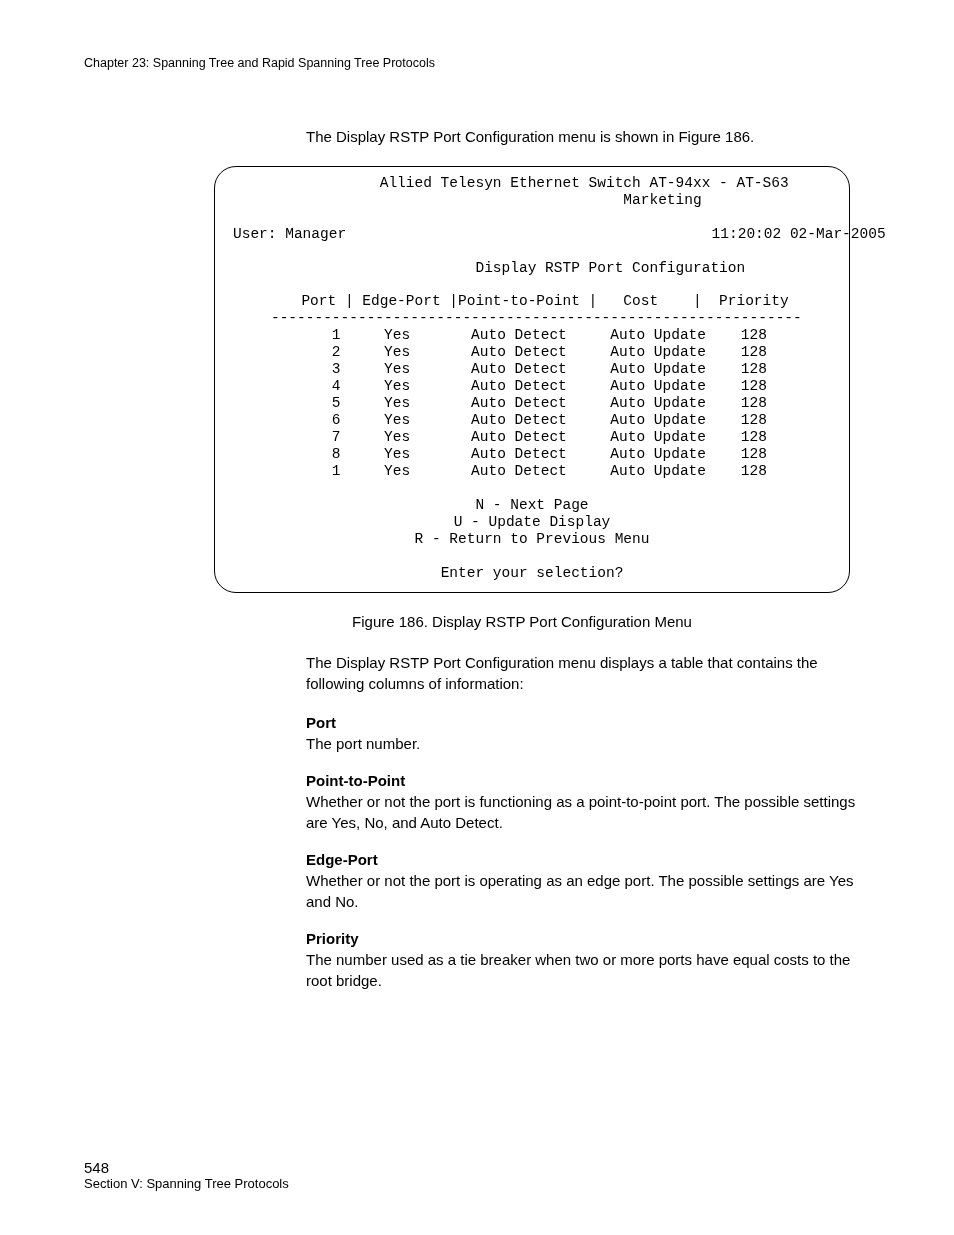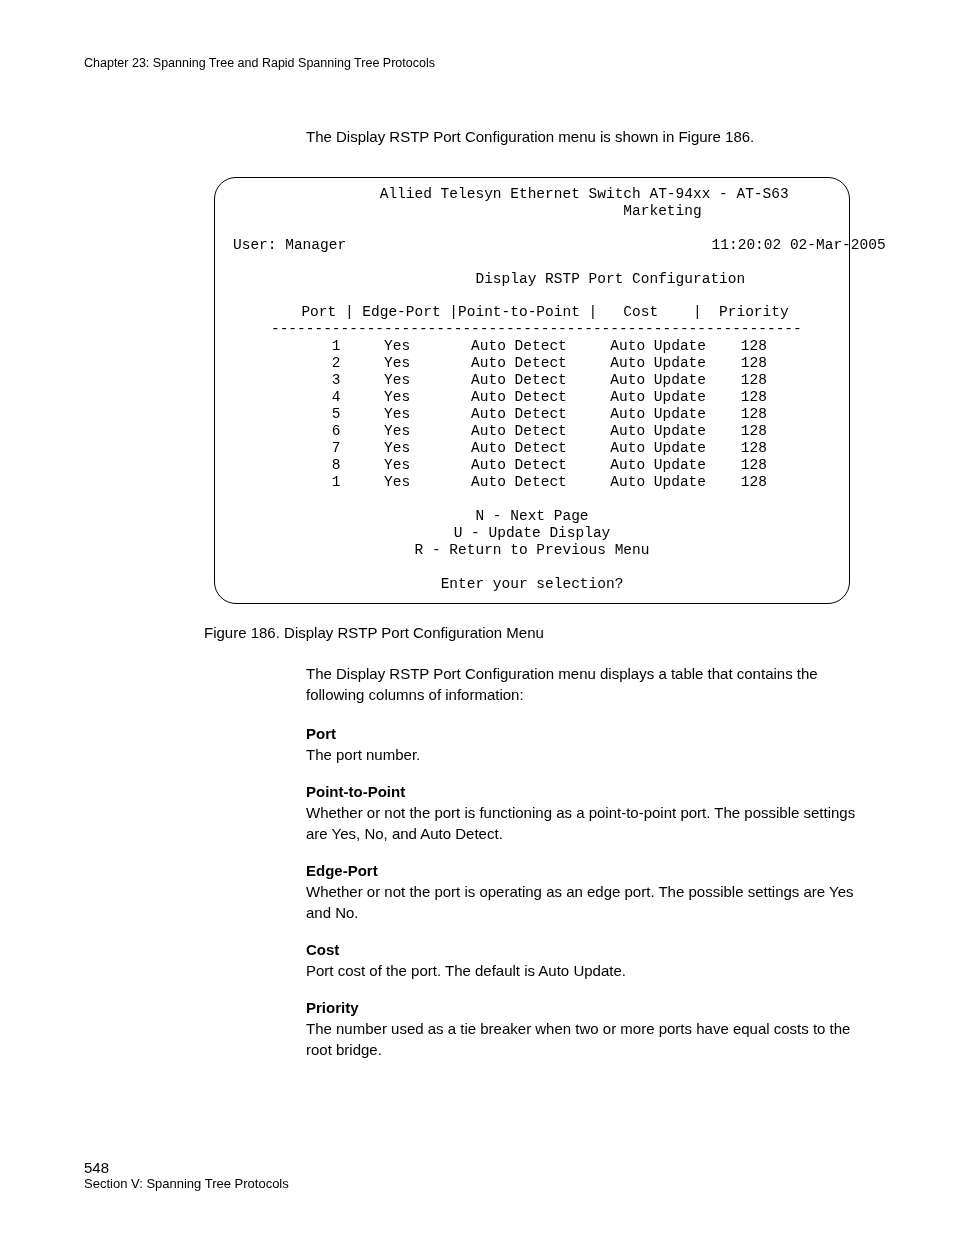--- a/index.html
+++ b/index.html
@@ -16,38 +16,39 @@
       position: relative;
       box-sizing: border-box;
       padding: 56px 36px 0 84px;
     }
     .page-header {
       font-size: 12.5px;
       margin-bottom: 56px;
     }
     .intro {
       margin-left: 222px;
-      margin-bottom: 29px;
+      margin-bottom: 18px;
       line-height: 1.45;
     }
     .terminal-box {
       margin-left: 130px;
       margin-right: 0;
       width: 636px;
       border: 1.5px solid #000;
       border-radius: 22px;
       padding: 8px 18px 10px 18px;
       font-family: "Courier New", Courier, monospace;
       font-size: 14.5px;
       line-height: 1.17;
       white-space: pre;
       box-sizing: border-box;
       text-align: center;
     }
     .figure-caption {
+      text-align: center;
       margin-top: 20px;
       margin-bottom: 22px;
       margin-left: 120px;
       width: 636px;
     }
     .body-text {
       margin-left: 222px;
       margin-right: 44px;
       line-height: 1.4;
       margin-bottom: 18px;
@@ -125,24 +126,20 @@
   <div class="def">
     <span class="def-term">Point-to-Point</span>
     <span>Whether or not the port is functioning as a point-to-point port. The possible settings are Yes, No, and Auto Detect.</span>
   </div>
 
   <div class="def">
     <span class="def-term">Edge-Port</span>
     <span>Whether or not the port is operating as an edge port. The possible settings are Yes and No.</span>
   </div>
 
-  <div class="def">
-    <span class="def-term">Cost</span>
-    <span>Port cost of the port. The default is Auto Update.</span>
-  </div>
 
   <div class="def">
     <span class="def-term">Priority</span>
     <span>The number used as a tie breaker when two or more ports have equal costs to the root bridge.</span>
   </div>
 
   <div class="footer">
     <span class="footer-left">548</span>
     <span class="footer-right">Section V: Spanning Tree Protocols</span>
   </div>

